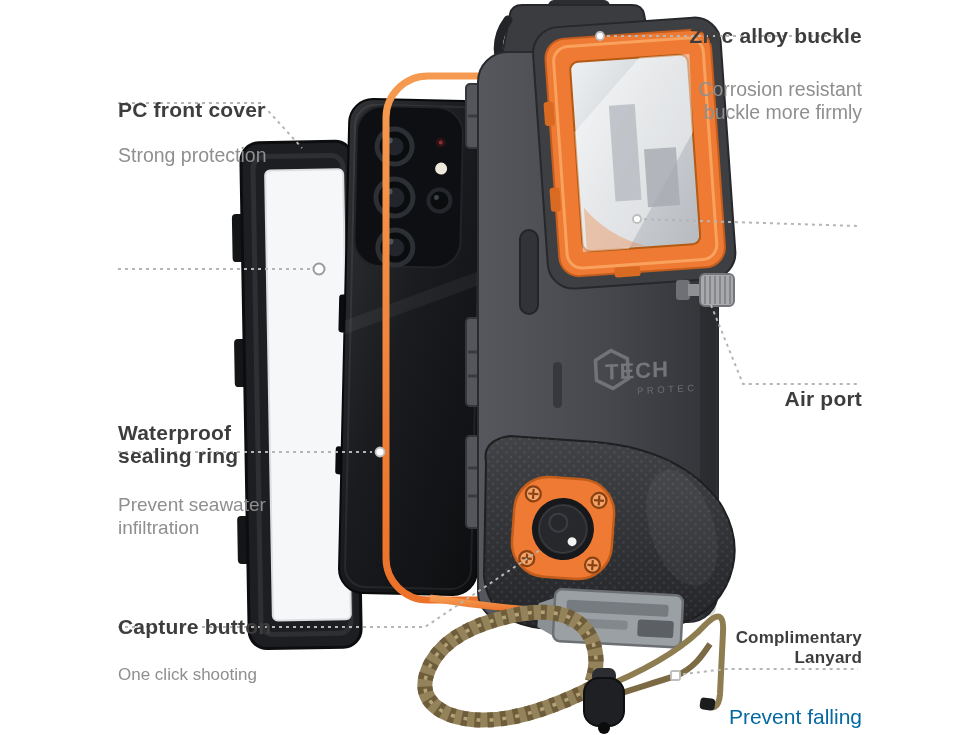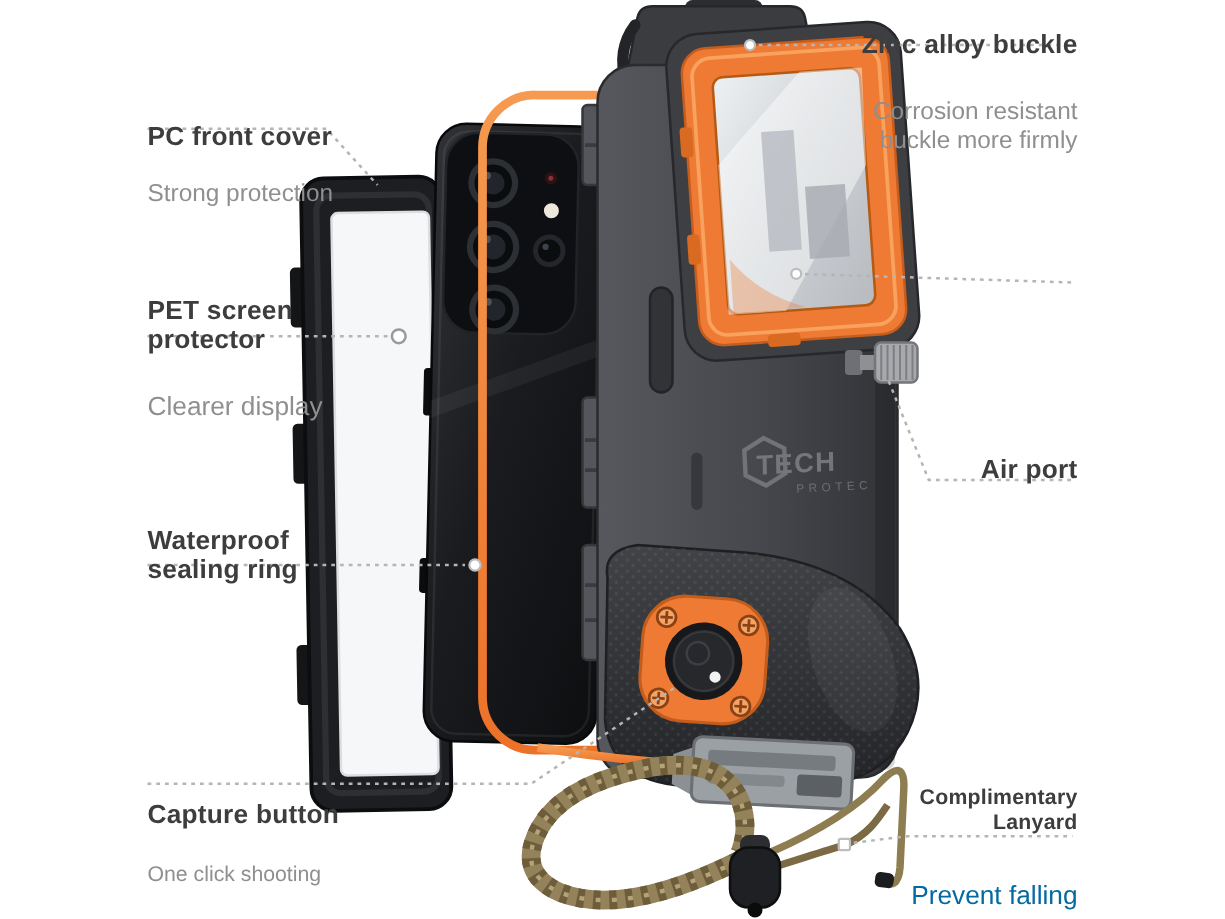--- a/index.html
+++ b/index.html
@@ -12,22 +12,22 @@
   .callout{position:absolute;z-index:3;white-space:pre-line;}
   .callout .t{font-size:21px;font-weight:700;color:var(--title-text,#3d3d3d);line-height:1.1;letter-spacing:.2px;}
   .callout .d{font-size:19.5px;color:var(--desc-text,#8f8f8f);line-height:1.2;}
   .callout.right{text-align:right;right:118px;width:240px;}
   .callout.left{text-align:left;left:118px;width:240px;}
   #co-zinc{top:6px;}      #co-zinc .d{margin-top:13px;}
   #co-pc{top:80px;}       #co-pc .d{margin-top:5px;}
   #co-pet{top:219px;}     #co-pet .d{margin-top:12px;font-size:21px;}
   #co-hd{top:175px;}      #co-hd .d{margin-top:9px;}
   #co-water{top:403px;}   #co-water .d{margin-top:9px;font-size:19px;}
-  #co-air{top:346px;}     #co-air .d{margin-top:9px;}
-  #co-capture{top:622px;} #co-capture .d{margin-top:9px;font-size:17px;}
+  #co-air{top:369px;}     #co-air .d{margin-top:9px;}
+  #co-capture{top:597px;} #co-capture .d{margin-top:9px;font-size:17px;}
   #co-lanyard{top:610px;} #co-lanyard .t{font-size:17px;line-height:1.18;}
                           #co-lanyard .d{margin-top:18px;color:#0369a1;font-size:21px;}
 </style>
 </head>
 <body>
 
 <div class="stage">
 
   <svg class="art" viewBox="0 0 980 735" xmlns="http://www.w3.org/2000/svg">
     <defs>
@@ -224,30 +224,27 @@
     <div class="t">PC front cover</div>
     <div class="d">Strong protection</div>
   </div>
 
   <div class="callout right" id="co-zinc">
     <div class="t">Zinc alloy buckle</div>
     <div class="d">Corrosion resistant
 buckle more firmly</div>
   </div>
 
-  <div class="callout left" id="co-pet">
-    <div class="t">PET screen
-protector</div>
-    <div class="d">Clearer display</div>
-  </div>
 
 
   <div class="callout left" id="co-water">
     <div class="t">Waterproof
 sealing ring</div>
+    <div class="d">Prevent seawater
+infiltration</div>
   </div>
 
   <div class="callout right" id="co-air">
     <div class="t">Air port</div>
   </div>
 
   <div class="callout left" id="co-capture">
     <div class="t">Capture button</div>
     <div class="d">One click shooting</div>
   </div>

